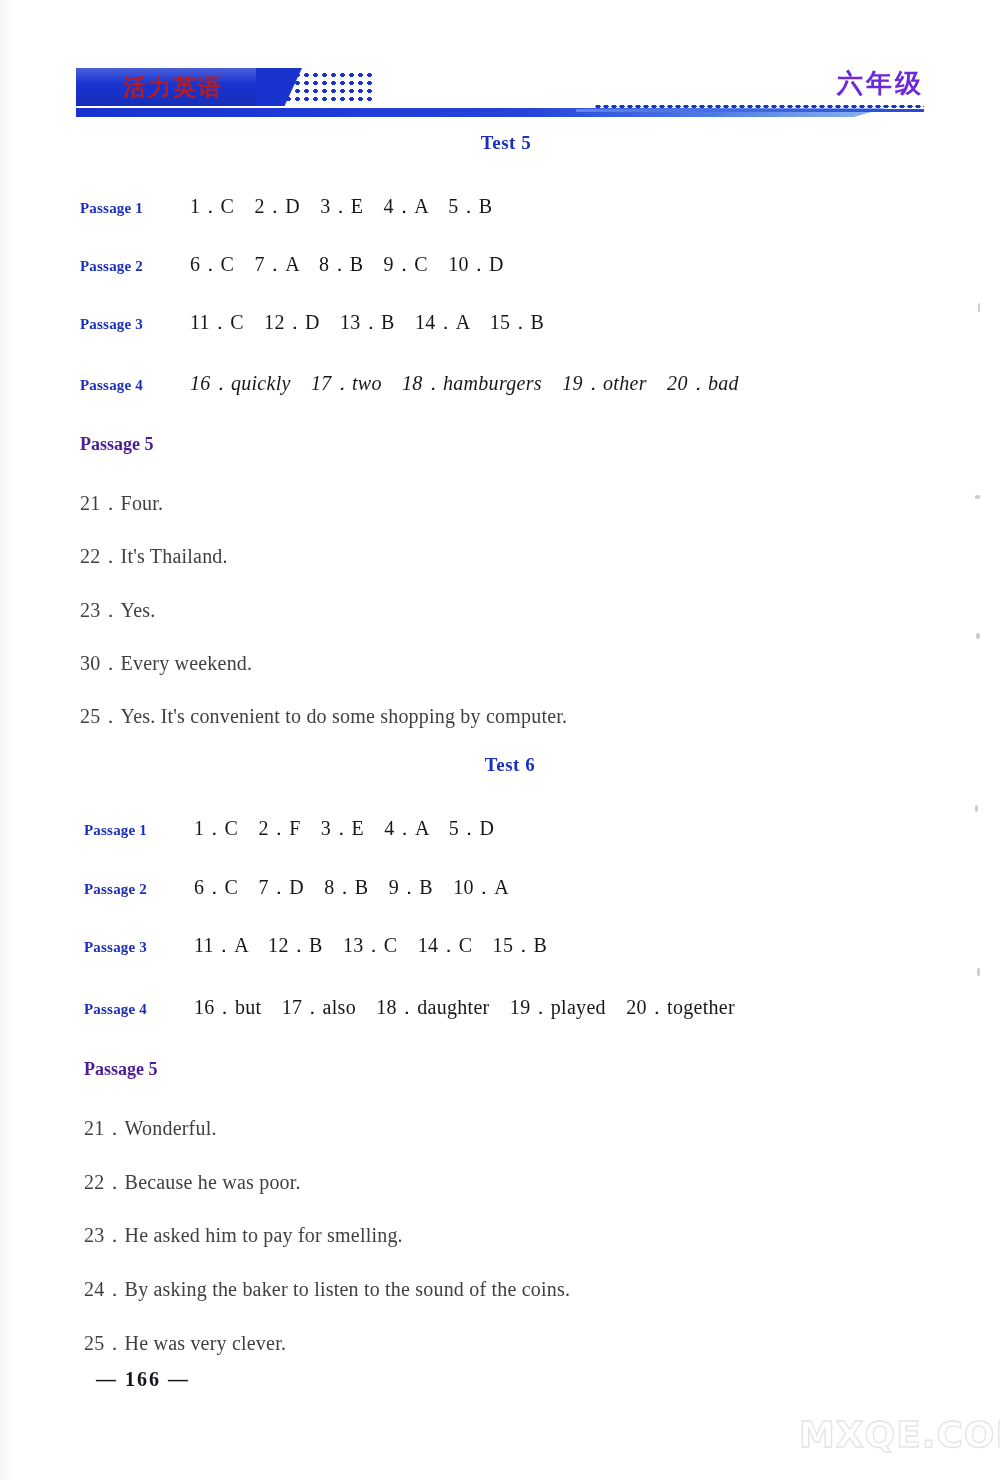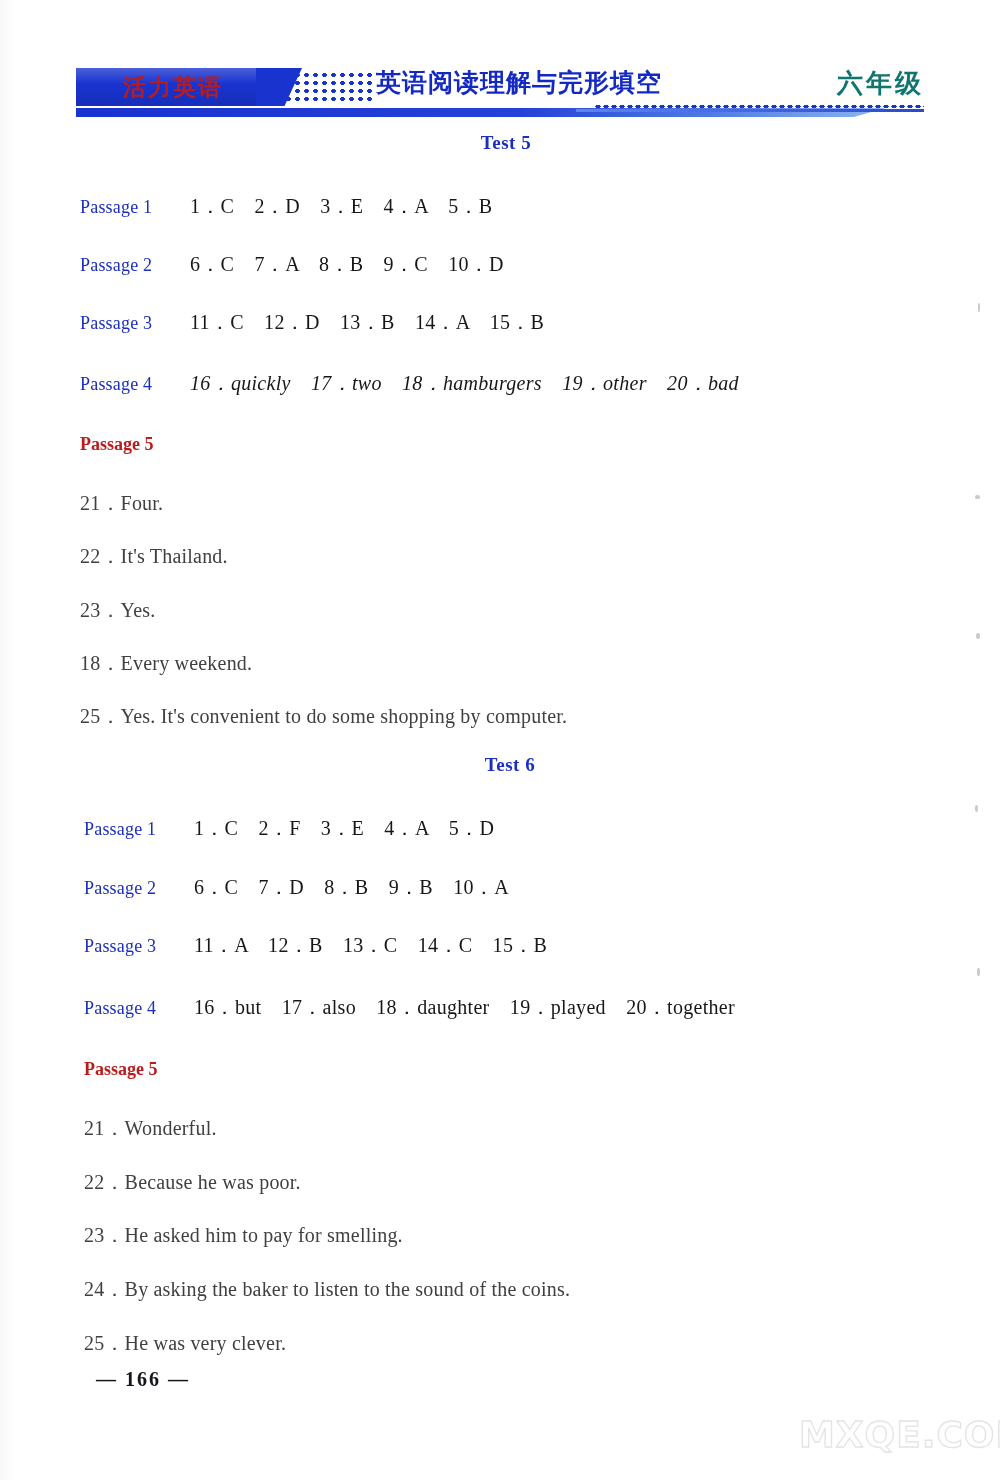--- a/index.html
+++ b/index.html
@@ -95,21 +95,21 @@
     letter-spacing: 1px;
     white-space: nowrap;
   }
   .hdr-grade {
     position: absolute;
     right: 0px;
     top: 2px;
     font-family: "DejaVu Sans", sans-serif;
     font-weight: bold;
     font-size: 26px;
-    color: #0f766e;
+    color: #6d28d9;
     letter-spacing: 3px;
     white-space: nowrap;
   }
   
   .hdr-dotline {
     position: absolute;
     left: 518px;
     top: 40px;
     width: 330px;
     height: 5px;
@@ -153,43 +153,43 @@
   }
   .test-heading.t5 { left: 6px; top: 132px; }
   .test-heading.t6 { left: 10px; top: 754px; }
 
   .passage-row {
     position: absolute;
     white-space: nowrap;
   }
   .p-label {
     display: inline-block;
-    font-weight: normal;
-    font-size: 18px;
+    font-weight: bold;
+    font-size: 15px;
     color: #1b2fbe;
     letter-spacing: 0.2px;
   }
   .p-answers {
     display: inline-block;
     font-size: 20px;
     color: #17171a;
     letter-spacing: 0.3px;
   }
   .qa-line {
     position: absolute;
     white-space: nowrap;
     font-size: 20px;
     color: #404040;
     letter-spacing: 0.2px;
   }
   .p5-label {
     position: absolute;
     font-weight: bold;
     font-size: 18px;
-    color: #b91c1c;
+    color: #4c1d95;
   }
 
   
   .page-number {
     position: absolute;
     left: 96px;
     top: 1368px;
     font-weight: bold;
     font-size: 20px;
     color: #15161c;
@@ -244,21 +244,20 @@
 <body>
 
 <div class="edge-shadow-left"></div>
 
 <div class="header">
   <div class="hdr-block"></div>
   <div class="hdr-block-sheen"></div>
   <div class="hdr-brand">活力英语</div>
   <div class="hdr-wedge"></div>
   <div class="hdr-dots"></div>
-  <div class="hdr-title">英语阅读理解与完形填空</div>
   <div class="hdr-grade">六年级</div>
   <div class="hdr-dotline"></div>
   <div class="hdr-bar"></div>
   <div class="hdr-bar-thin"></div>
 </div>
 
 <div class="content">
 
   <div class="test-heading t5">Test 5</div>
 
@@ -280,21 +279,21 @@
   <div class="passage-row" style="left:80px; top:370px;">
     <span class="p-label" style="width:100px;">Passage 4</span>
     <span class="p-answers" style="margin-left:6px;font-style:italic;">16．quickly　17．two　18．hamburgers　19．other　20．bad</span>
   </div>
 
   <div class="p5-label" style="left:80px; top:434px;">Passage 5</div>
 
   <div class="qa-line" style="left:80px; top:490px;">21．Four.</div>
   <div class="qa-line" style="left:80px; top:543px;">22．It's Thailand.</div>
   <div class="qa-line" style="left:80px; top:597px;">23．Yes.</div>
-  <div class="qa-line" style="left:80px; top:650px;">18．Every weekend.</div>
+  <div class="qa-line" style="left:80px; top:650px;">30．Every weekend.</div>
   <div class="qa-line" style="left:80px; top:703px;">25．Yes.  It's convenient to do some shopping by computer.</div>
 
   <div class="test-heading t6">Test 6</div>
 
   <div class="passage-row" style="left:84px; top:815px;">
     <span class="p-label" style="width:100px;">Passage 1</span>
     <span class="p-answers" style="margin-left:6px;">1．C　2．F　3．E　4．A　5．D</span>
   </div>
 
   <div class="passage-row" style="left:84px; top:874px;">

